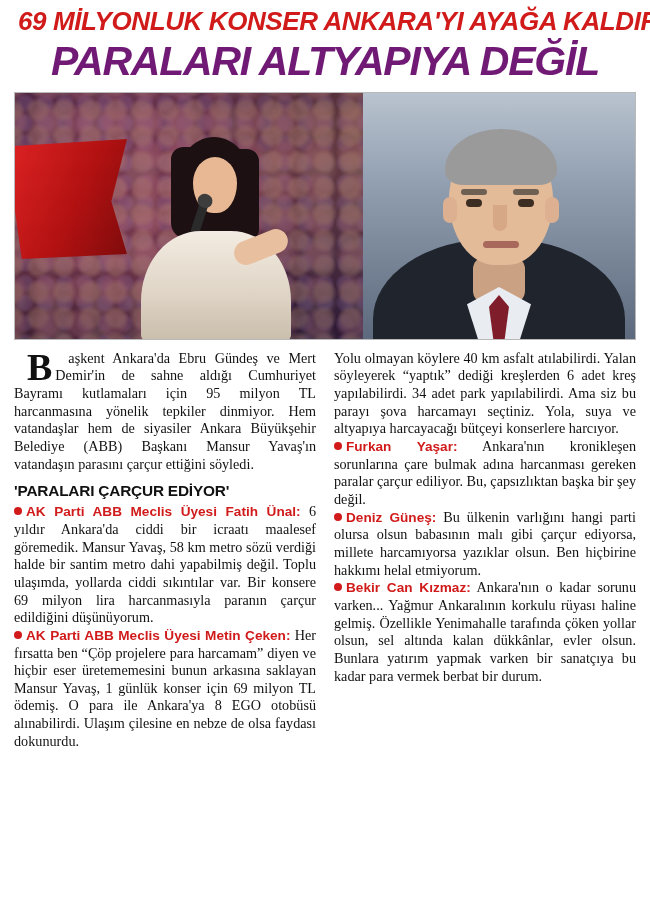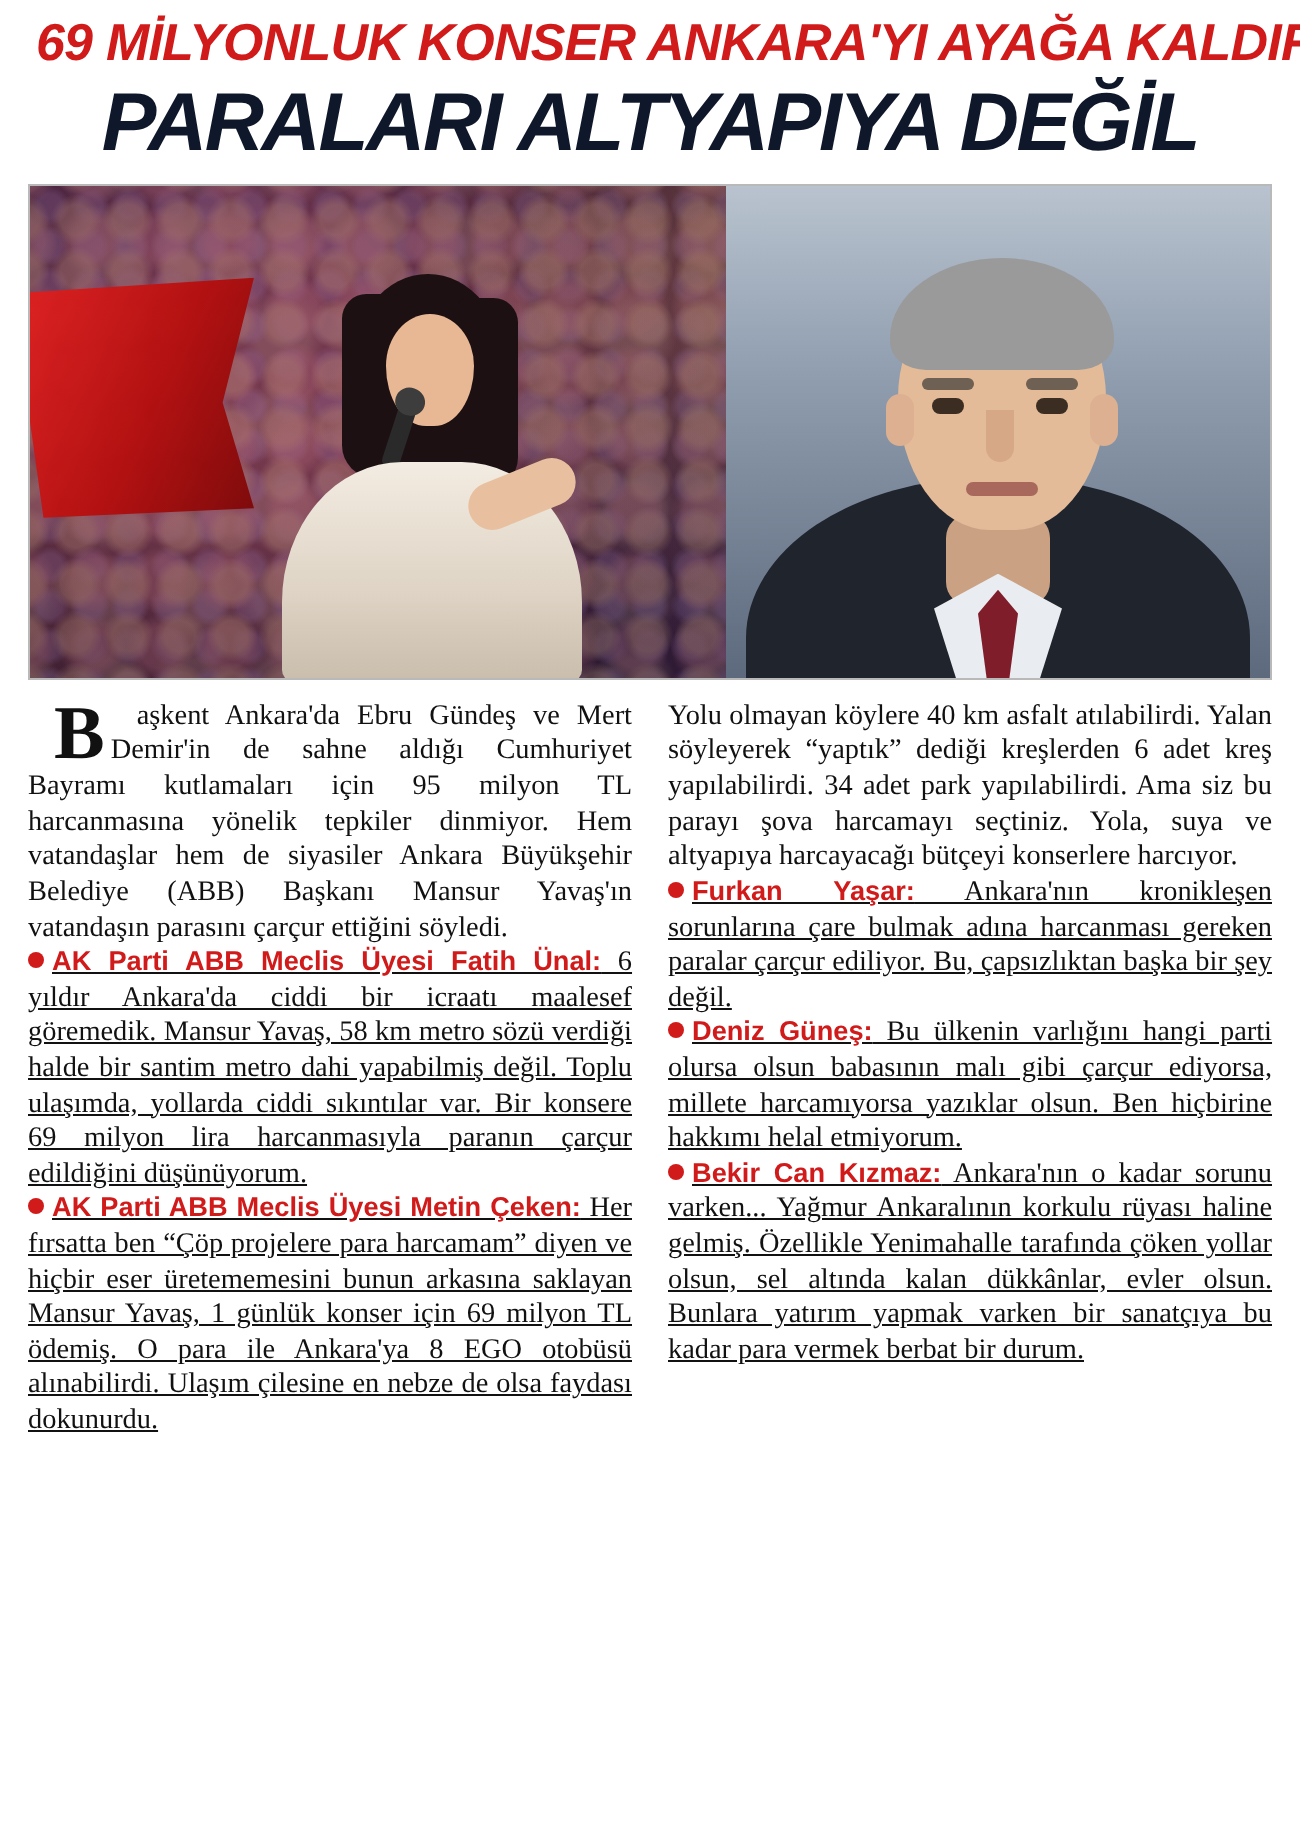--- a/index.html
+++ b/index.html
@@ -35,21 +35,21 @@
     font-size: 26px;
     letter-spacing: -0.4px;
     color: #d11a1a;
     white-space: nowrap;
     line-height: 1.05;
   }
   .headline {
     font-family: "Liberation Sans", sans-serif;
     font-weight: bold;
     font-style: italic;
-    color: #0f172a;
+    color: #701a75;
     text-align: center;
     line-height: 0.99;
     letter-spacing: -1.2px;
   }
   .headline .l1 {
     display: block;
     font-size: 41px;
     margin-top: 2px;
   }
   .headline .l2 {
@@ -351,21 +351,20 @@
     display: inline-block;
     width: 8px;
     height: 8px;
     border-radius: 50%;
     background: #d11a1a;
     margin-right: 4px;
     vertical-align: 1px;
   }
   .quote-block {
     margin-top: 4px;
-    text-decoration: underline;
   }
 </style>
 </head>
 <body>
 
 <div class="page">
 
   <div class="kicker-band">
     <div class="kicker">69 MİLYONLUK KONSER ANKARA'YI AYAĞA KALDIRDI</div>
   </div>
@@ -408,20 +407,21 @@
     </div>
   </div>
 
   <div class="columns">
 
     <div class="col">
       <p class="dropcap-para">
         <span class="dropcap">B</span><span>aşkent Ankara'da Ebru Gündeş ve Mert Demir'in de sahne aldığı Cumhuriyet Bayramı kutlamaları için 95 milyon TL harcanmasına yönelik tepkiler dinmiyor. Hem vatandaşlar hem de siyasiler Ankara Büyükşehir Belediye (ABB) Başkanı Mansur Yavaş'ın vatandaşın parasını çarçur ettiğini söyledi.</span>
       </p>
 
+      <div class="subhead">'PARALARI ÇARÇUR EDİYOR'</div>
 
       <p class="noindent quote-block">
         <span class="bullet"></span><span class="speaker">AK Parti ABB Meclis Üyesi Fatih Ünal:</span><span> 6 yıldır Ankara'da ciddi bir icraatı maalesef göremedik. Mansur Yavaş, 58 km metro sözü verdiği halde bir santim metro dahi yapabilmiş değil. Toplu ulaşımda, yollarda ciddi sıkıntılar var. Bir konsere 69 milyon lira harcanmasıyla paranın çarçur edildiğini düşünüyorum.</span>
       </p>
 
       <p class="noindent quote-block">
         <span class="bullet"></span><span class="speaker">AK Parti ABB Meclis Üyesi Metin Çeken:</span><span> Her fırsatta ben “Çöp projelere para harcamam” diyen ve hiçbir eser üretememesini bunun arkasına saklayan Mansur Yavaş, 1 günlük konser için 69 milyon TL ödemiş. O para ile Ankara'ya 8 EGO otobüsü alınabilirdi. Ulaşım çilesine en nebze de olsa faydası dokunurdu.</span>
       </p>
     </div>
 

